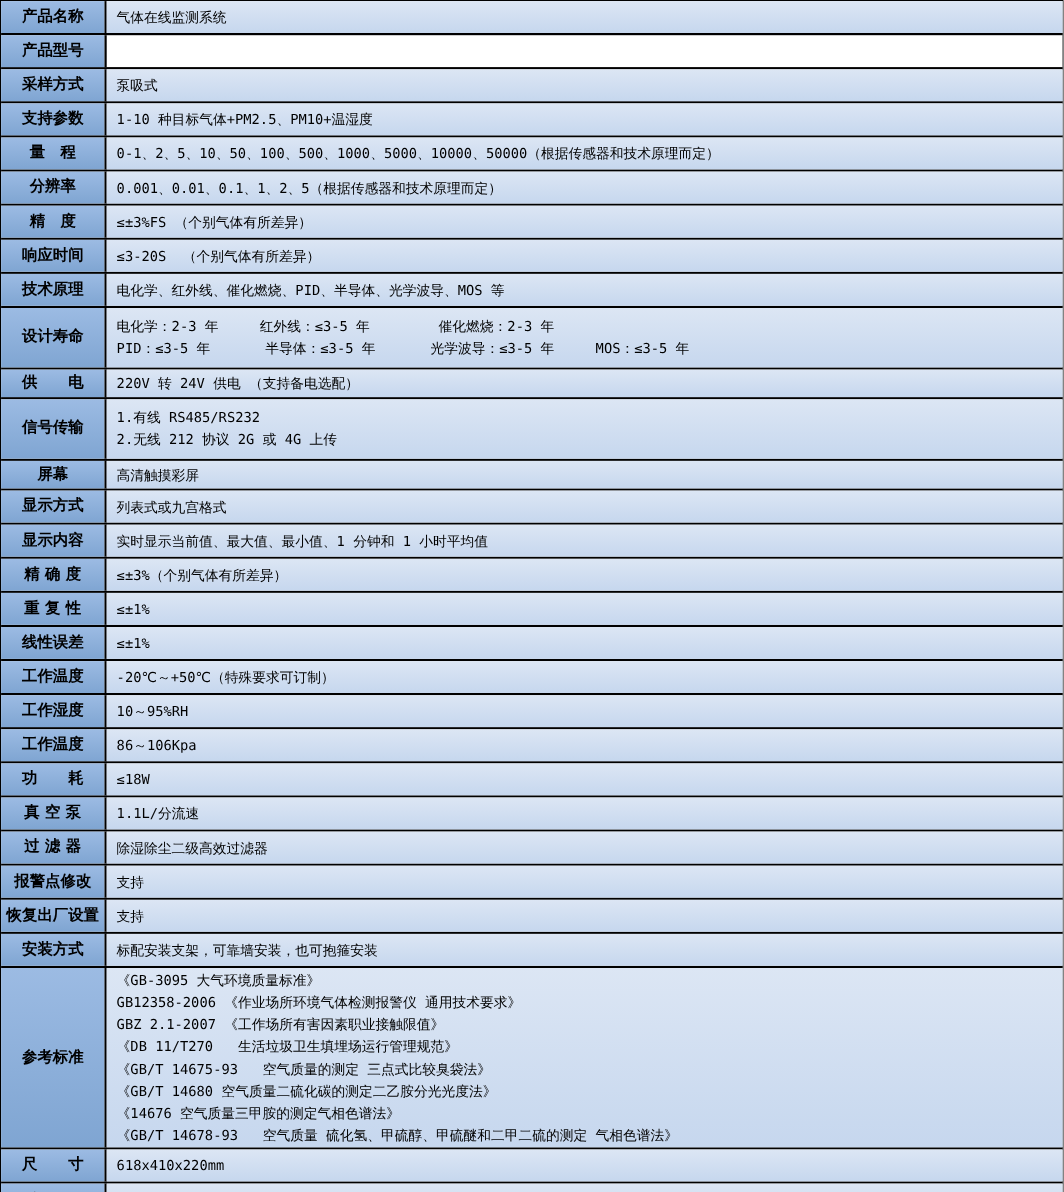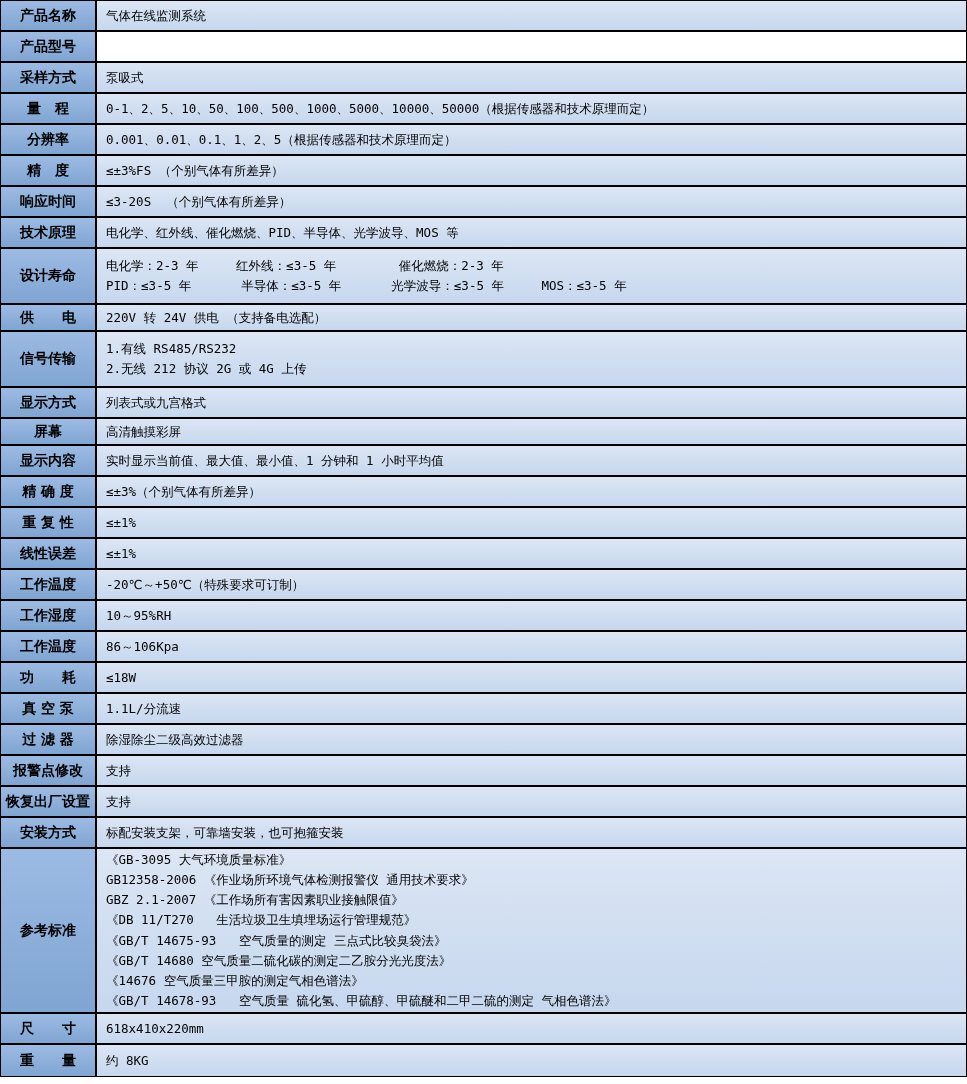--- a/index.html
+++ b/index.html
@@ -68,20 +68,26 @@
     <div class="label-cell">产品型号</div>
   </div>
 
   <div class="row h31">
     <div class="label-cell">采样方式</div>
     <div class="value-cell">
       <div class="vline">泵吸式</div>
     </div>
   </div>
 
+  <div class="row h31">
+    <div class="label-cell">支持参数</div>
+    <div class="value-cell">
+      <div class="vline">1-10 种目标气体+PM2.5、PM10+温湿度</div>
+    </div>
+  </div>
 
   <div class="row h31">
     <div class="label-cell">量　程</div>
     <div class="value-cell">
       <div class="vline">0-1、2、5、10、50、100、500、1000、5000、10000、50000（根据传感器和技术原理而定）</div>
     </div>
   </div>
 
   <div class="row h31">
     <div class="label-cell">分辨率</div>
@@ -127,31 +133,31 @@
   </div>
 
   <div class="row h46">
     <div class="label-cell">信号传输</div>
     <div class="value-cell">
       <div class="vline">1.有线 RS485/RS232</div>
       <div class="vline">2.无线 212 协议 2G 或 4G 上传</div>
     </div>
   </div>
 
-  <div class="row h31">
-    <div class="label-cell">显示方式</div>
-    <div class="value-cell">
-      <div class="vline">列表式或九宫格式</div>
-    </div>
-  </div>
-
   <div class="row h27">
     <div class="label-cell">屏幕</div>
     <div class="value-cell">
       <div class="vline">高清触摸彩屏</div>
+    </div>
+  </div>
+
+  <div class="row h31">
+    <div class="label-cell">显示方式</div>
+    <div class="value-cell">
+      <div class="vline">列表式或九宫格式</div>
     </div>
   </div>
 
   <div class="row h31">
     <div class="label-cell">显示内容</div>
     <div class="value-cell">
       <div class="vline">实时显示当前值、最大值、最小值、1 分钟和 1 小时平均值</div>
     </div>
   </div>
 

